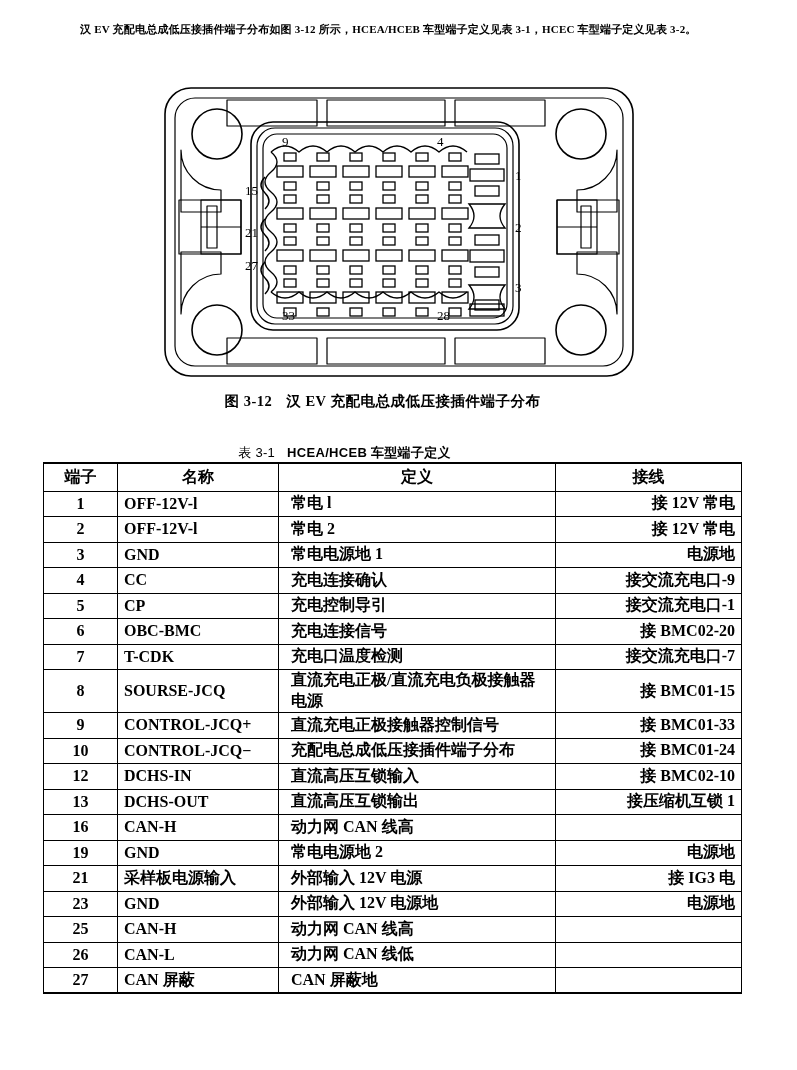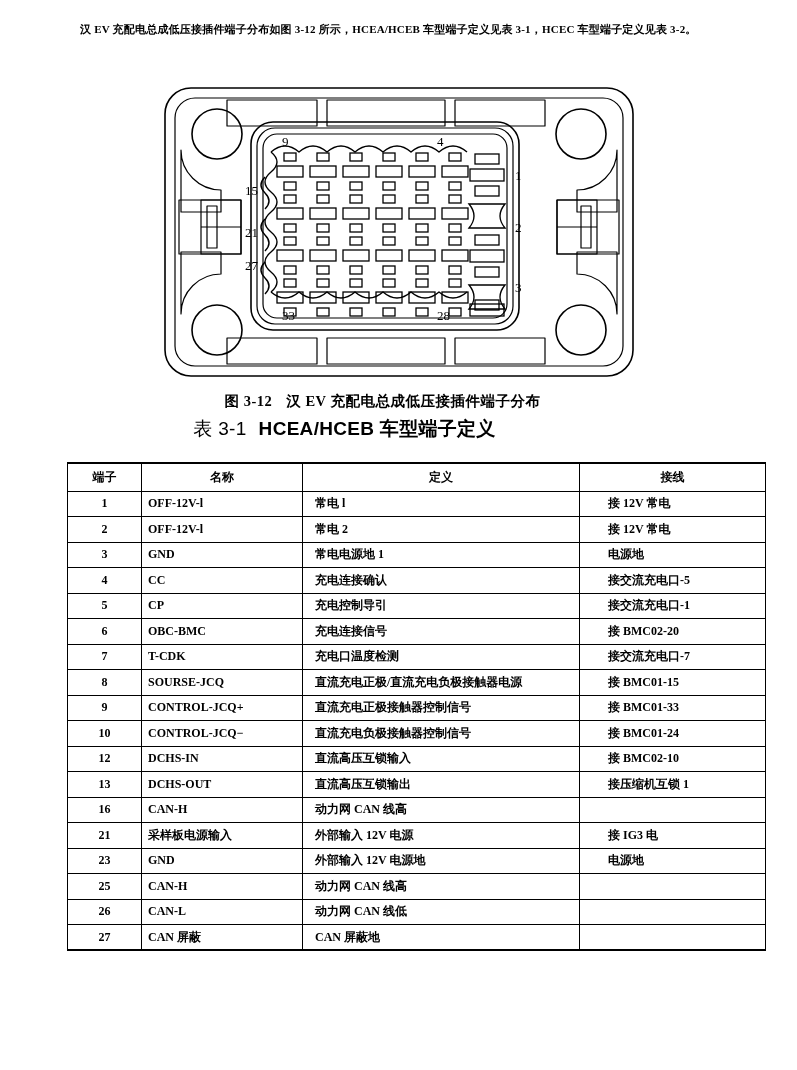--- a/index.html
+++ b/index.html
@@ -49,39 +49,39 @@
     font-size: 14.5px;
     font-weight: bold;
     font-family: "Liberation Serif", "DejaVu Serif", serif;
     letter-spacing: 0.5px;
   }
   .fig-caption .cap-num { margin-right: 14px; }
 
   .tbl-caption {
     position: absolute;
     left: 0;
-    top: 416px;
+    top: 444px;
     width: 689px;
     text-align: center;
-    font-size: 19px;
+    font-size: 13px;
     font-weight: bold;
     font-family: "Liberation Sans", "DejaVu Sans", sans-serif;
     letter-spacing: 0.3px;
   }
   .tbl-caption .cap-num { margin-right: 12px; font-weight: normal; }
 
   
   .pin-table {
     position: absolute;
-    left: 67px;
+    left: 43px;
     top: 462px;
     width: 698px;
     border-collapse: collapse;
     table-layout: fixed;
-    font-size: 12px;
+    font-size: 16px;
     font-weight: bold;
   }
   .pin-table col.c-pin  { width: 74px; }
   .pin-table col.c-name { width: 161px; }
   .pin-table col.c-def  { width: 277px; }
   .pin-table col.c-wire { width: 186px; }
 
   .pin-table th, .pin-table td {
     border-left: 1.1px solid #000;
     border-right: 1.1px solid #000;
@@ -95,21 +95,21 @@
   .pin-table thead th {
     border-top: 2.4px solid #000;
     text-align: center;
     font-weight: bold;
     height: 28px;
   }
   .pin-table tbody tr:last-child td { border-bottom: 2.4px solid #000; }
   .pin-table td.pin  { text-align: center; }
   .pin-table td.name { text-align: left; }
   .pin-table td.def  { text-align: left; padding-left: 12px; }
-  .pin-table td.wire { text-align: left; padding-left: 28px; }
+  .pin-table td.wire { text-align: right; padding-left: 28px; }
 </style>
 </head>
 <body>
 
 <div class="intro"><span class="indent"></span><span>汉 EV 充配电总成低压接插件端子分布如图 3-12 所示，HCEA/HCEB 车型端子定义见表 3-1，HCEC 车型端子定义见表 3-2。</span></div>
 
 <div class="figure-wrap">
   <svg width="480" height="300" viewBox="0 0 480 300">
     <g fill="none" stroke="#000" stroke-width="1.6" stroke-linejoin="round">
 
@@ -320,21 +320,21 @@
       <tr>
         <td class="pin">3</td>
         <td class="name">GND</td>
         <td class="def">常电电源地 1</td>
         <td class="wire">电源地</td>
       </tr>
       <tr>
         <td class="pin">4</td>
         <td class="name">CC</td>
         <td class="def">充电连接确认</td>
-        <td class="wire">接交流充电口-5</td>
+        <td class="wire">接交流充电口-9</td>
       </tr>
       <tr>
         <td class="pin">5</td>
         <td class="name">CP</td>
         <td class="def">充电控制导引</td>
         <td class="wire">接交流充电口-1</td>
       </tr>
       <tr>
         <td class="pin">6</td>
         <td class="name">OBC-BMC</td>
@@ -355,21 +355,21 @@
       </tr>
       <tr>
         <td class="pin">9</td>
         <td class="name">CONTROL-JCQ+</td>
         <td class="def">直流充电正极接触器控制信号</td>
         <td class="wire">接 BMC01-33</td>
       </tr>
       <tr>
         <td class="pin">10</td>
         <td class="name">CONTROL-JCQ−</td>
-        <td class="def">直流充电负极接触器控制信号</td>
+        <td class="def">充配电总成低压接插件端子分布</td>
         <td class="wire">接 BMC01-24</td>
       </tr>
       <tr>
         <td class="pin">12</td>
         <td class="name">DCHS-IN</td>
         <td class="def">直流高压互锁输入</td>
         <td class="wire">接 BMC02-10</td>
       </tr>
       <tr>
         <td class="pin">13</td>
@@ -377,20 +377,26 @@
         <td class="def">直流高压互锁输出</td>
         <td class="wire">接压缩机互锁 1</td>
       </tr>
       <tr>
         <td class="pin">16</td>
         <td class="name">CAN-H</td>
         <td class="def">动力网 CAN 线高</td>
         <td class="wire"></td>
       </tr>
       <tr>
+        <td class="pin">19</td>
+        <td class="name">GND</td>
+        <td class="def">常电电源地 2</td>
+        <td class="wire">电源地</td>
+      </tr>
+      <tr>
         <td class="pin">21</td>
         <td class="name">采样板电源输入</td>
         <td class="def">外部输入 12V 电源</td>
         <td class="wire">接 IG3 电</td>
       </tr>
       <tr>
         <td class="pin">23</td>
         <td class="name">GND</td>
         <td class="def">外部输入 12V 电源地</td>
         <td class="wire">电源地</td>

